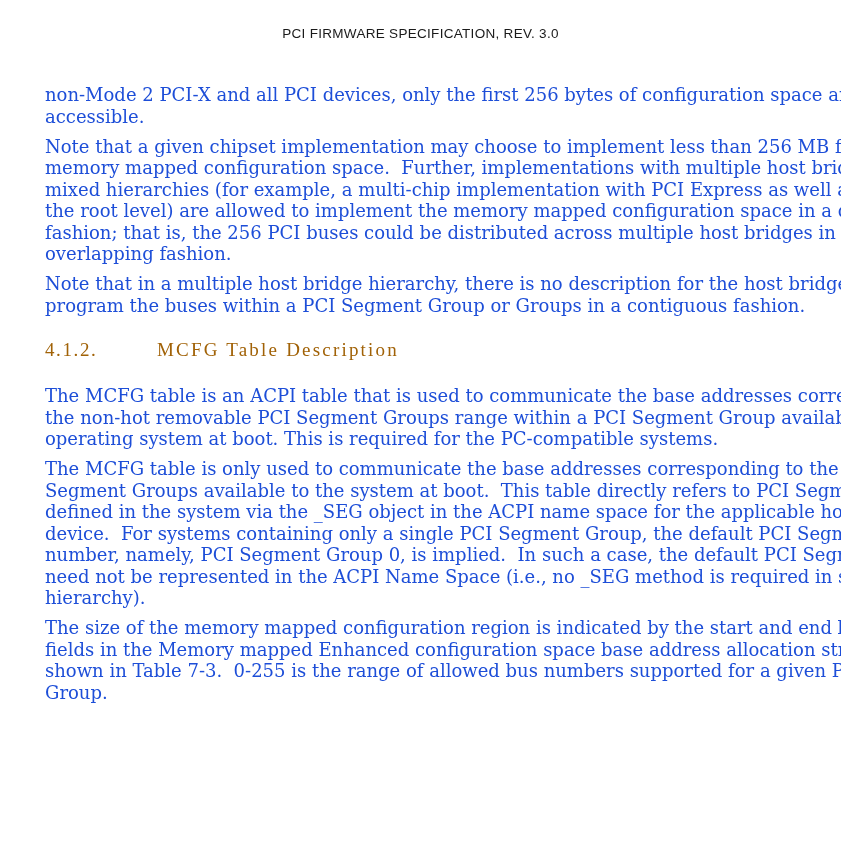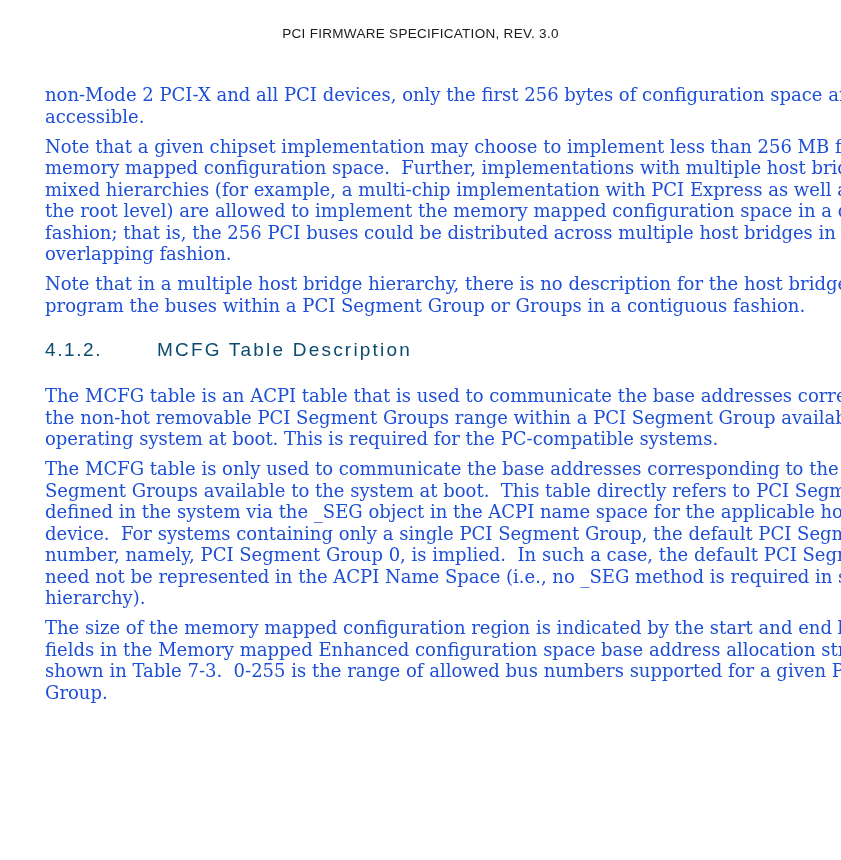--- a/index.html
+++ b/index.html
@@ -30,26 +30,26 @@
   .body-para {
     margin: 0 0 8.5px 0;
     font-family: "DejaVu Serif", serif;
     font-size: 18px;
     line-height: 21.5px;
     white-space: pre;
     color: #1d4ed8;
   }
   .section-heading {
     margin: 22px 0 24px 0;
-    font-family: Liberation Sans, sans-serif;
+    font-family: Liberation Serif, serif;
     font-size: 19px;
     font-weight: 500;
     line-height: 23px;
     letter-spacing: 2.2px;
-    color: #0c4a6e;
+    color: #a16207;
   }
   .section-number {
     display: inline-block;
     min-width: 112px;
     letter-spacing: 1.6px;
   }
 </style>
 </head>
 <body>
 

